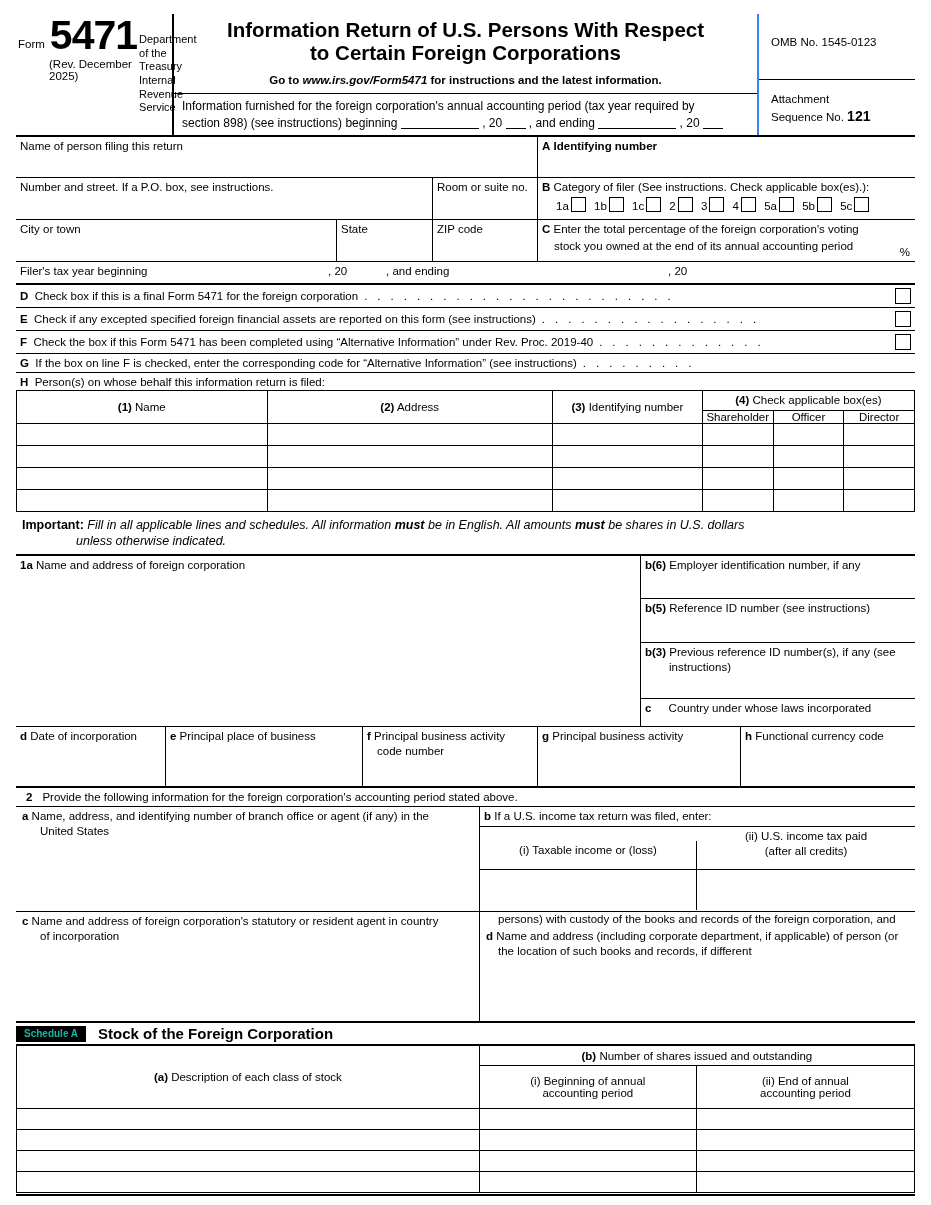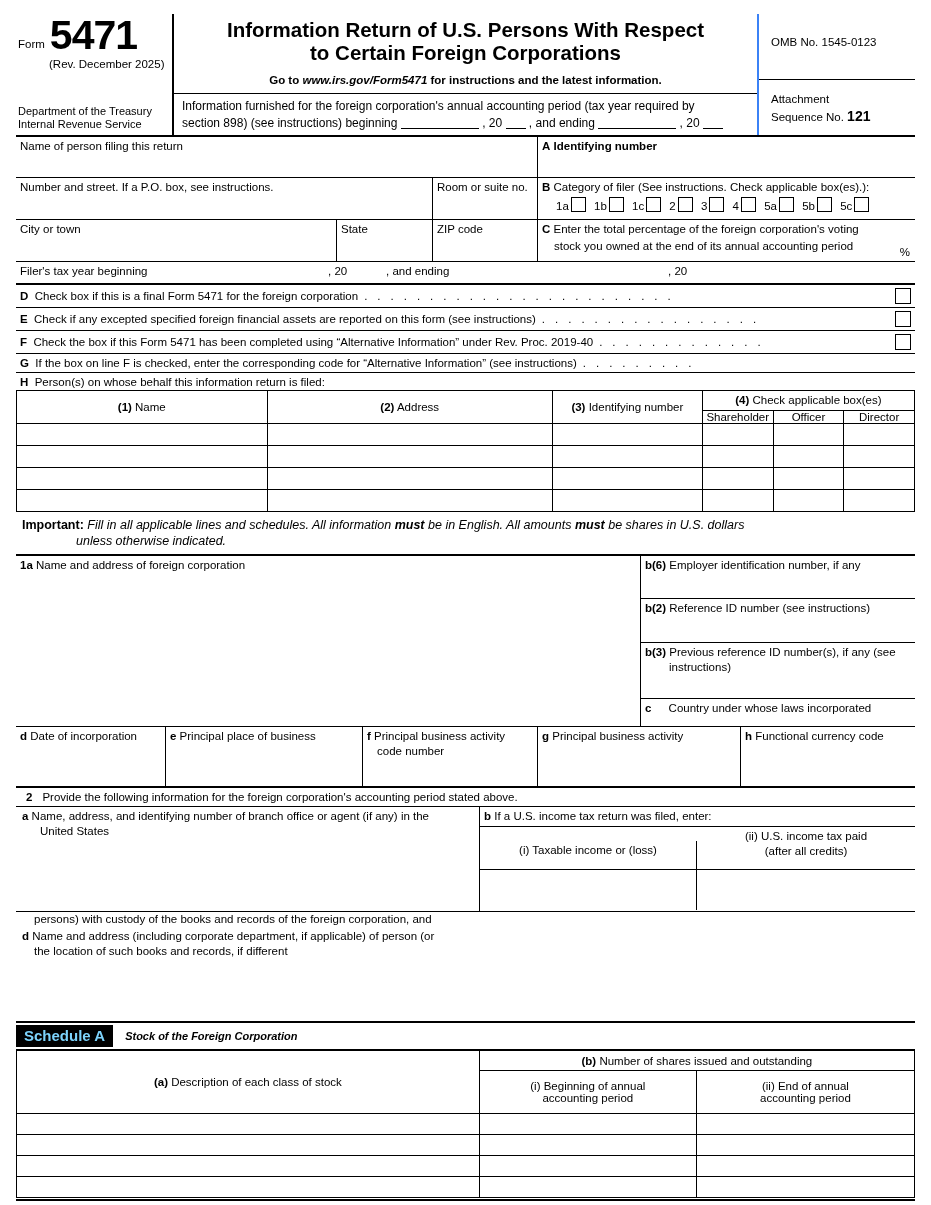--- a/index.html
+++ b/index.html
@@ -17,21 +17,21 @@
     padding:14px 16px 0 16px;
   }
   .form{
     width:899px;
     position:relative;
   }
 
   
   .hdr{display:flex;border-bottom:2px solid #000;}
   .hdr-left{width:158px;box-sizing:border-box;position:relative;padding-right:6px;
-            border-right:2px solid #000;display:flex;flex-direction:column;justify-content:space-between;}
+            border-right:2px solid #000;display:flex;flex-direction:row;justify-content:space-between;}
   .formline{display:flex;align-items:flex-end;padding-top:3px;}
   .formword{font-size:11.5px;padding-bottom:5px;padding-left:2px;}
   .formnum{font-size:41px;font-weight:bold;line-height:0.92;letter-spacing:-1px;padding-left:5px;}
   .rev{font-size:11.5px;padding-left:2px;padding-top:3px;margin-left:31px;}
   .dept{font-size:11px;line-height:1.24;padding-left:2px;padding-bottom:3px;margin-top:19px;}
 
   .hdr-mid{flex:1;box-sizing:border-box;display:flex;flex-direction:column;}
   .title{text-align:center;font-size:20.5px;font-weight:bold;line-height:1.14;padding:4px 4px 0 4px;}
   .goto{text-align:center;font-size:11.5px;font-weight:bold;padding:9px 4px 7px 4px;}
   .goto i{font-style:italic;}
@@ -75,22 +75,22 @@
   .hcap{text-align:center;font-weight:normal;font-size:11.5px;padding:3px 2px;}
   .hcap b{font-weight:bold;}
 
   .important{font-size:12.5px;padding:5px 4px 5px 6px;line-height:1.3;}
   .important .w{font-weight:bold;}
   .important i{font-style:italic;}
   .important .ind{padding-left:54px;display:block;}
 
   
   .schband{display:flex;align-items:center;padding:2px 0 2px 0;}
-  .schtag{background:#000;color:#7dd3fc;font-weight:bold;font-size:15px;padding:2px 8px 3px 8px;}
-  .schtitle{font-weight:bold;font-size:11px;padding-left:12px;font-style:italic;}
+  .schtag{background:#000;color:#14b8a6;font-weight:bold;font-size:10px;padding:2px 8px 3px 8px;}
+  .schtitle{font-weight:bold;font-size:15px;padding-left:12px;}
 
   
   .footer{display:flex;align-items:center;font-size:11.5px;padding:5px 2px 0 2px;}
   .cen{text-align:center;}
 </style>
 </head>
 <body>
 
 <div class="page">
  <div class="form">
@@ -335,21 +335,21 @@
     </div>
     <div class="cell" style="width:274px;height:170px;">
       <div class="cell" style="height:42px;">
         <div class="lbl">
           <b>b(6)</b>
           <span>Employer identification number, if any</span>
         </div>
       </div>
       <div class="cell bt" style="height:44px;">
         <div class="lbl">
-          <b>b(2)</b>
+          <b>b(5)</b>
           <span>Reference ID number (see instructions)</span>
         </div>
       </div>
       <div class="cell bt" style="height:56px;">
         <div class="lbl">
           <b>b(3)</b>
           <span>Previous reference ID number(s), if any (see</span>
         </div>
         <div class="lbl" style="padding-left:28px;padding-top:0;">instructions)</div>
       </div>
@@ -428,20 +428,27 @@
         </div>
       </div>
       <div class="row" style="height:40px;">
         <div class="cell br" style="width:217px;"></div>
         <div class="cell" style="width:218px;"></div>
       </div>
     </div>
   </div>
 
   <div class="row bt">
+    <div class="cell br" style="width:464px;height:109px;">
+      <div class="lbl" style="padding-left:18px;text-indent:-12px;">
+        <b>c</b>
+        <span>Name and address of foreign corporation's statutory or resident agent in country</span>
+      </div>
+      <div class="lbl" style="padding-left:24px;padding-top:0;">of incorporation</div>
+    </div>
     <div class="cell" style="width:435px;height:109px;">
       <div class="lbl" style="padding-left:18px;padding-top:0;">persons) with custody of the books and records of the foreign corporation, and</div>
       <div class="lbl" style="padding-left:18px;text-indent:-12px;">
         <b>d</b>
         <span>Name and address (including corporate department, if applicable) of person (or</span>
       </div>
       <div class="lbl" style="padding-left:18px;padding-top:0;">the location of such books and records, if different</div>
     </div>
   </div>
 

